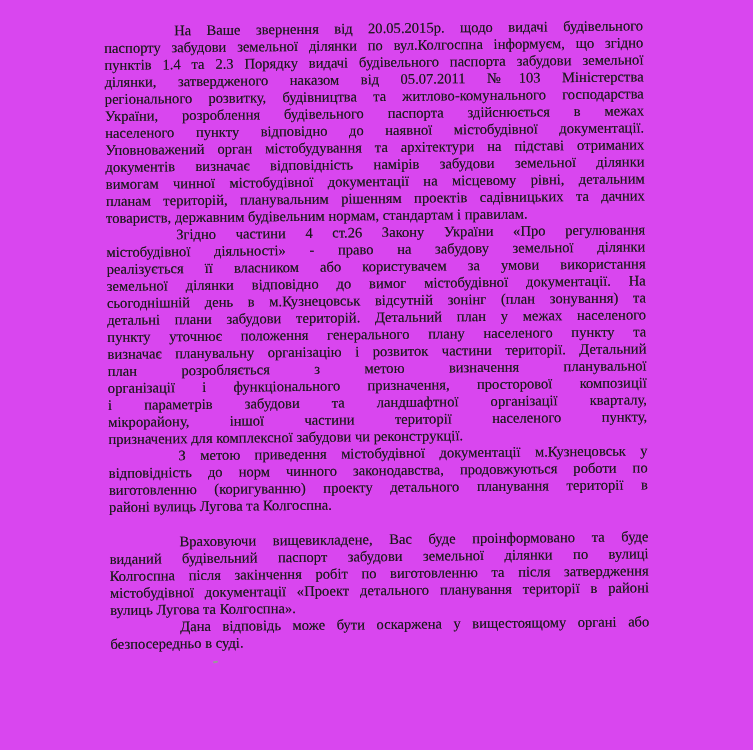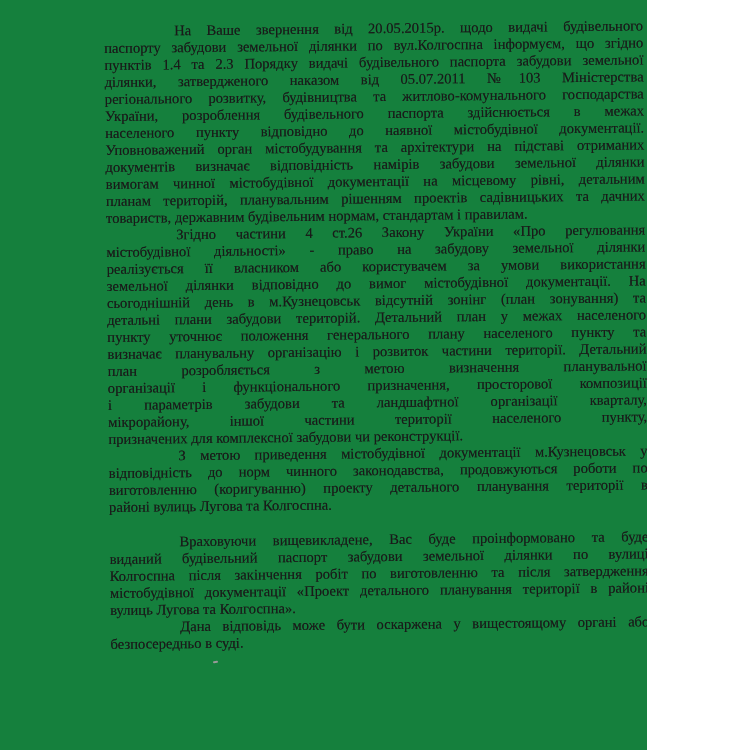--- a/index.html
+++ b/index.html
@@ -2,23 +2,23 @@
 <html><head>
 <meta charset="utf-8">
 <style>
   html, body {
     margin: 0;
     padding: 0;
     background: #ffffff;
   }
   .page {
     position: relative;
-    width: 647px;
+    width: 753px;
     height: 750px;
-    background: #15803d;
+    background: #d946ef;
     overflow: hidden;
     font-family: "Liberation Serif", "DejaVu Serif", serif;
   }
   .letter-body {
     position: absolute;
     left: 104px;
     top: 23px;
     width: 539px;
     transform: rotate(-0.6deg);
     transform-origin: 0 0;

